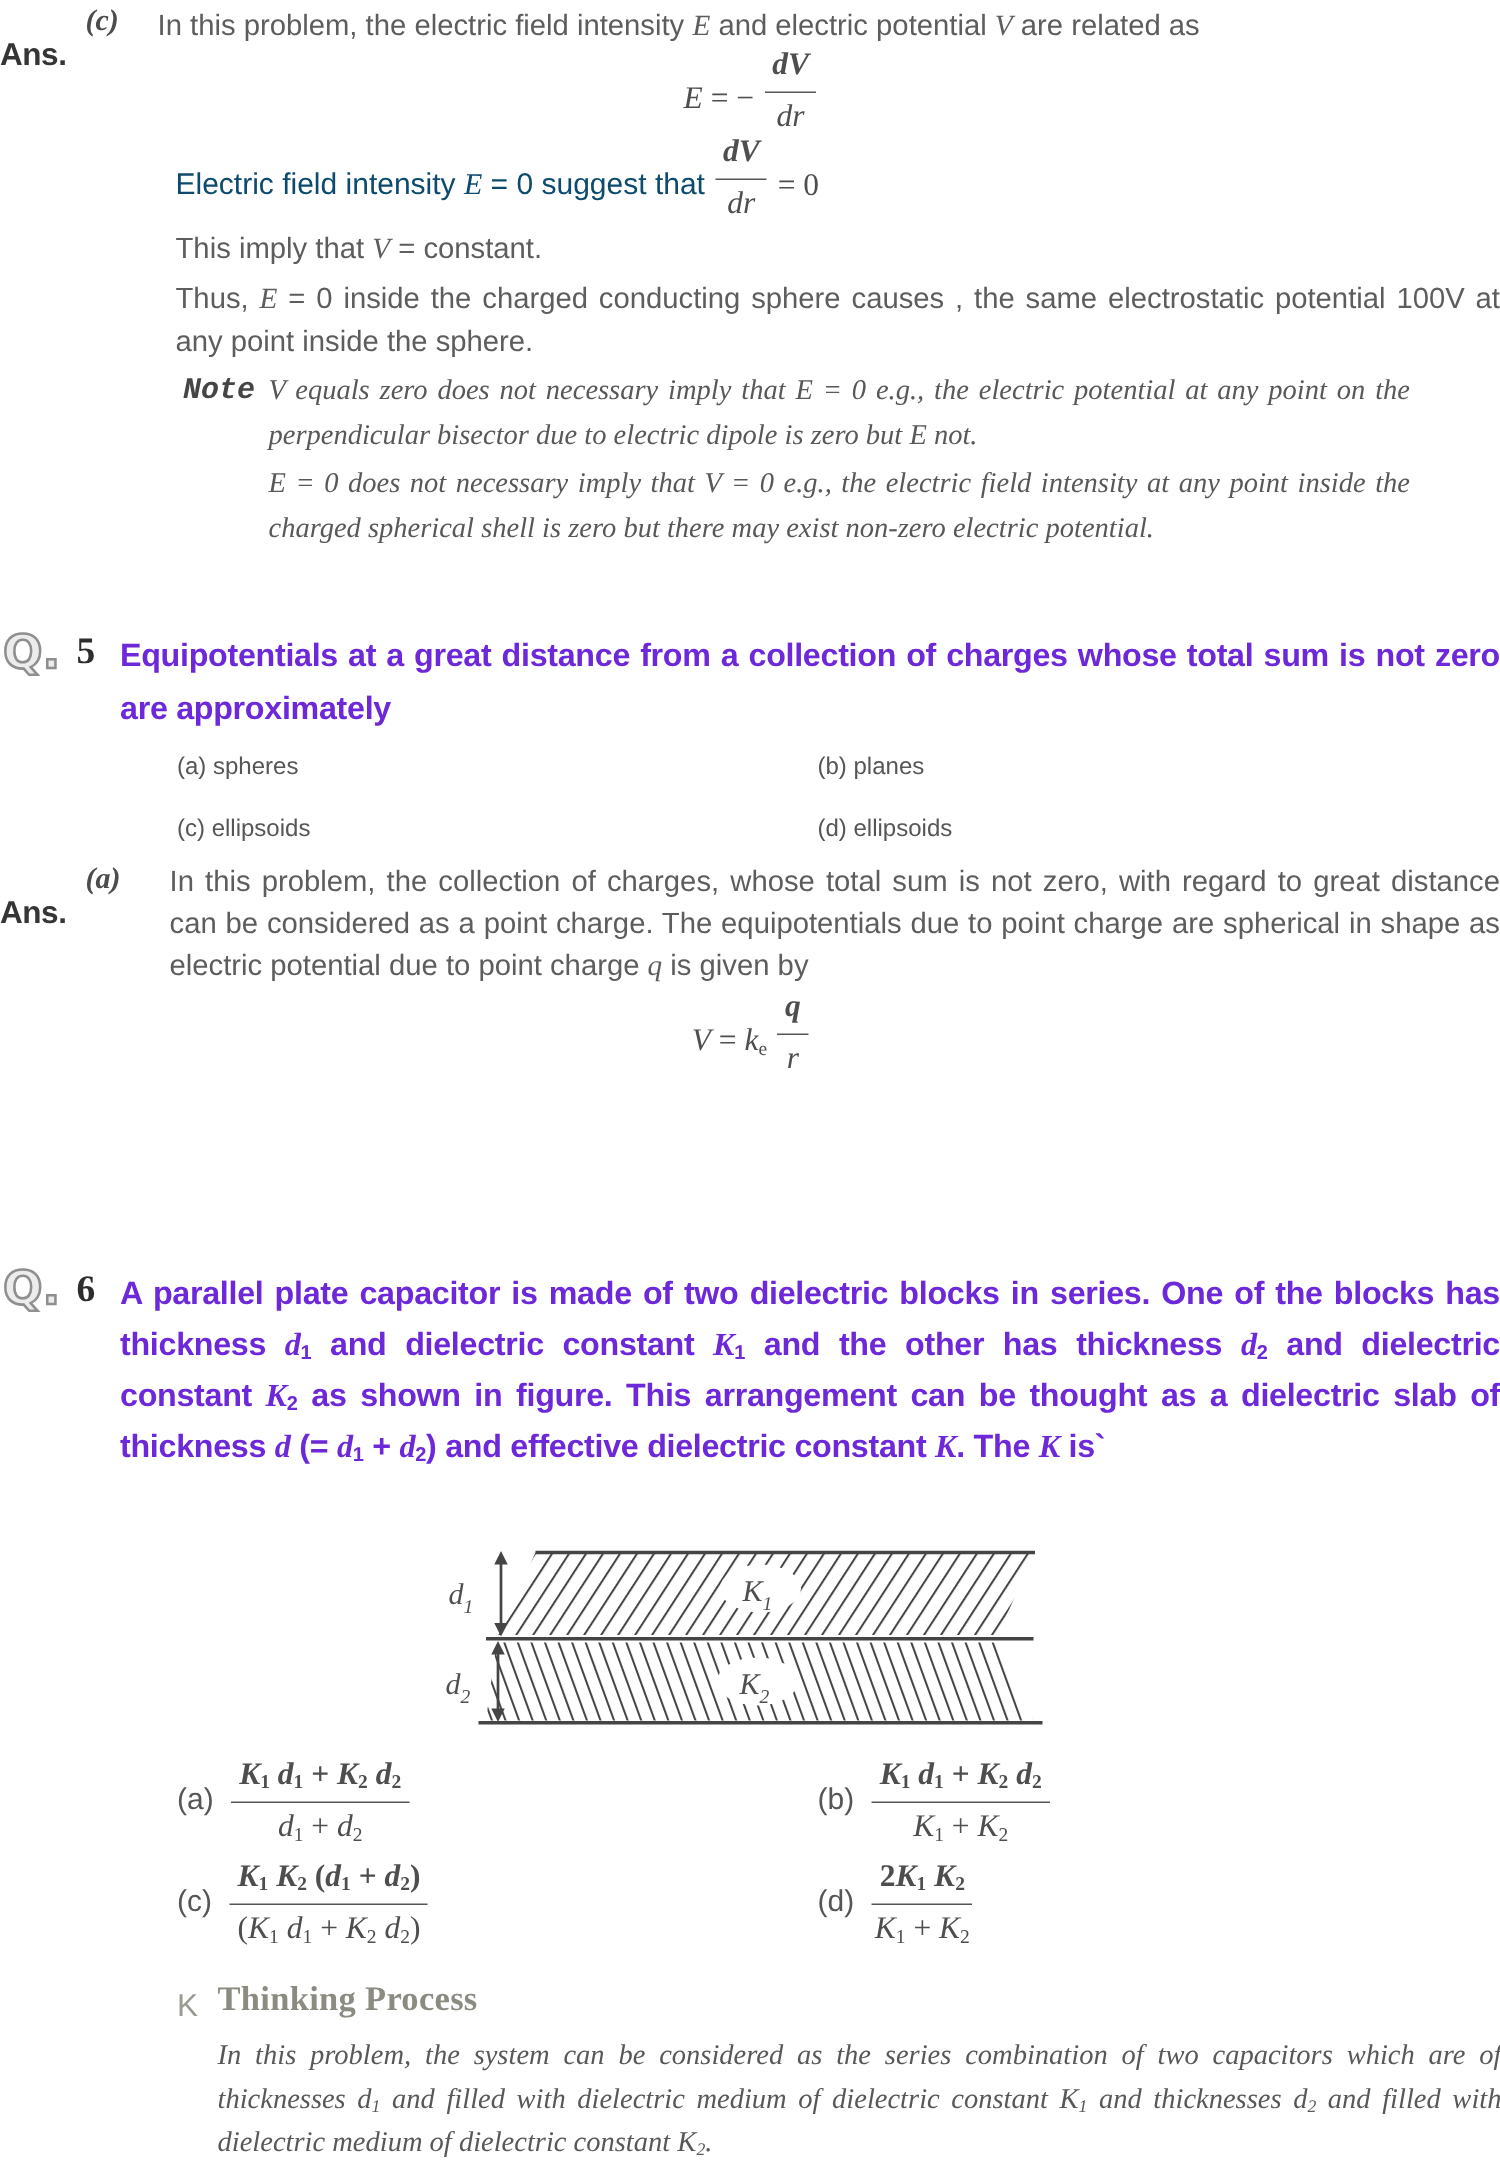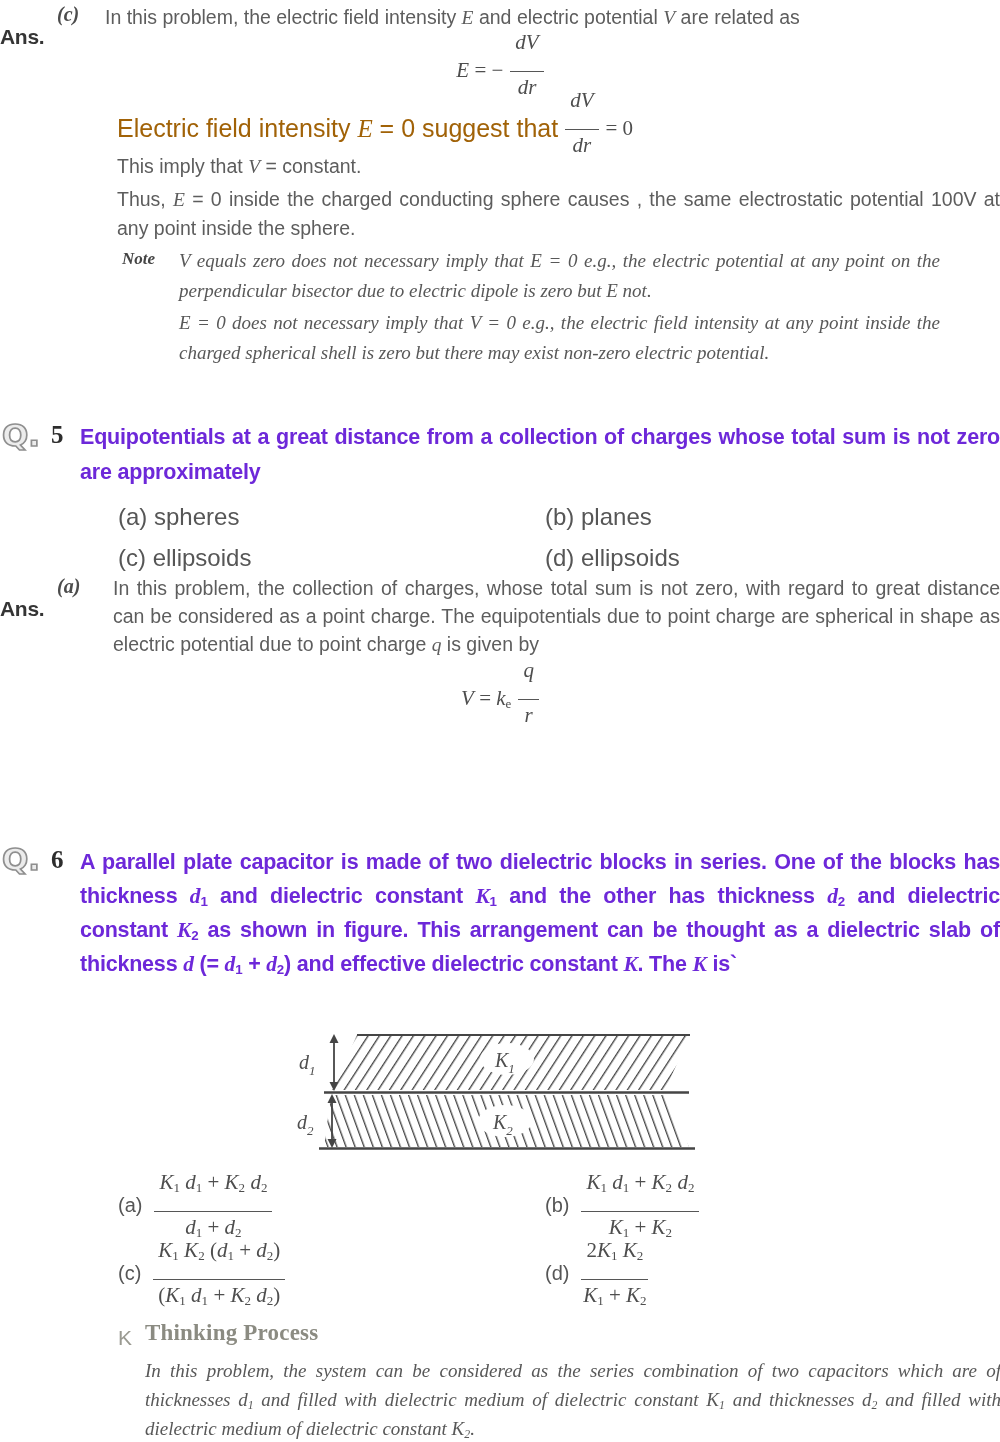--- a/index.html
+++ b/index.html
@@ -17,39 +17,39 @@
   .ans-opt{font-family:"Liberation Serif",serif;font-style:italic;font-weight:bold;
            font-size:20px;color:#4c4c4c;}
 
   
   .q-icon{font-size:31px;font-weight:bold;color:#ececec;-webkit-text-stroke:1.7px #8f8f8f;
           font-family:"DejaVu Sans",sans-serif;line-height:30px;}
   .q-num{font-family:"Liberation Serif",serif;font-weight:bold;font-size:25px;color:#2d2d2d;}
   .q-text{font-size:21.5px;line-height:35px;font-weight:bold;color:#6d28d9;
           letter-spacing:-0.2px;text-align:justify;}
   .q-text.q6{line-height:34px;}
-  .q5-opt{font-size:24px;color:#565656;}
-
-  
-  .note-label{font-family:Liberation Serif, serif;font-style:italic;font-weight:bold;
-              font-size:17px;color:#454545;}
+  .q5-opt{font-size:16px;color:#565656;}
+
+  
+  .note-label{font-family:Liberation Mono, monospace;font-style:italic;font-weight:bold;
+              font-size:20px;color:#454545;}
   .italic-note{font-family:"Liberation Serif",serif;font-style:italic;font-size:19px;
                line-height:30px;color:#585858;text-align:justify;}
   .italic-note i{font-style:italic;}
 
   
   .eq-center{left:0;width:1000px;display:flex;justify-content:center;}
   .inline-eq{display:flex;align-items:center;gap:7px;
              font-family:"Liberation Serif",serif;font-size:21px;color:#4e4e4e;}
-  .inline-eq .sans{font-family:"Liberation Sans",sans-serif;font-size:25px;color:#a16207;
+  .inline-eq .sans{font-family:"Liberation Sans",sans-serif;font-size:20px;color:#0c4a6e;
                    transform:translateY(5px);}
   .inline-eq .shift{transform:translateY(5px);}
   .frac{display:inline-flex;flex-direction:column;align-items:center;
         font-family:"Liberation Serif",serif;font-size:21px;color:#4e4e4e;}
-  .frac .num{padding:0 5px 16px;border-bottom:1.6px solid #565656;text-align:center;}
+  .frac .num{padding:0 5px 6px;border-bottom:1.6px solid #565656;text-align:center;font-weight:bold;}
   .frac .den{padding-top:3px;text-align:center;}
   sub{font-size:62%;line-height:0;vertical-align:-0.25em;}
 
   
   .frac-opt{display:flex;align-items:center;gap:12px;}
   .frac-opt .letter{font-size:20px;color:#565656;}
 
   
   .tp-icon{font-size:21px;color:#9a9a91;font-family:"Liberation Sans",sans-serif;}
   .tp-title{font-size:23px;font-weight:bold;color:#8b8b82;

